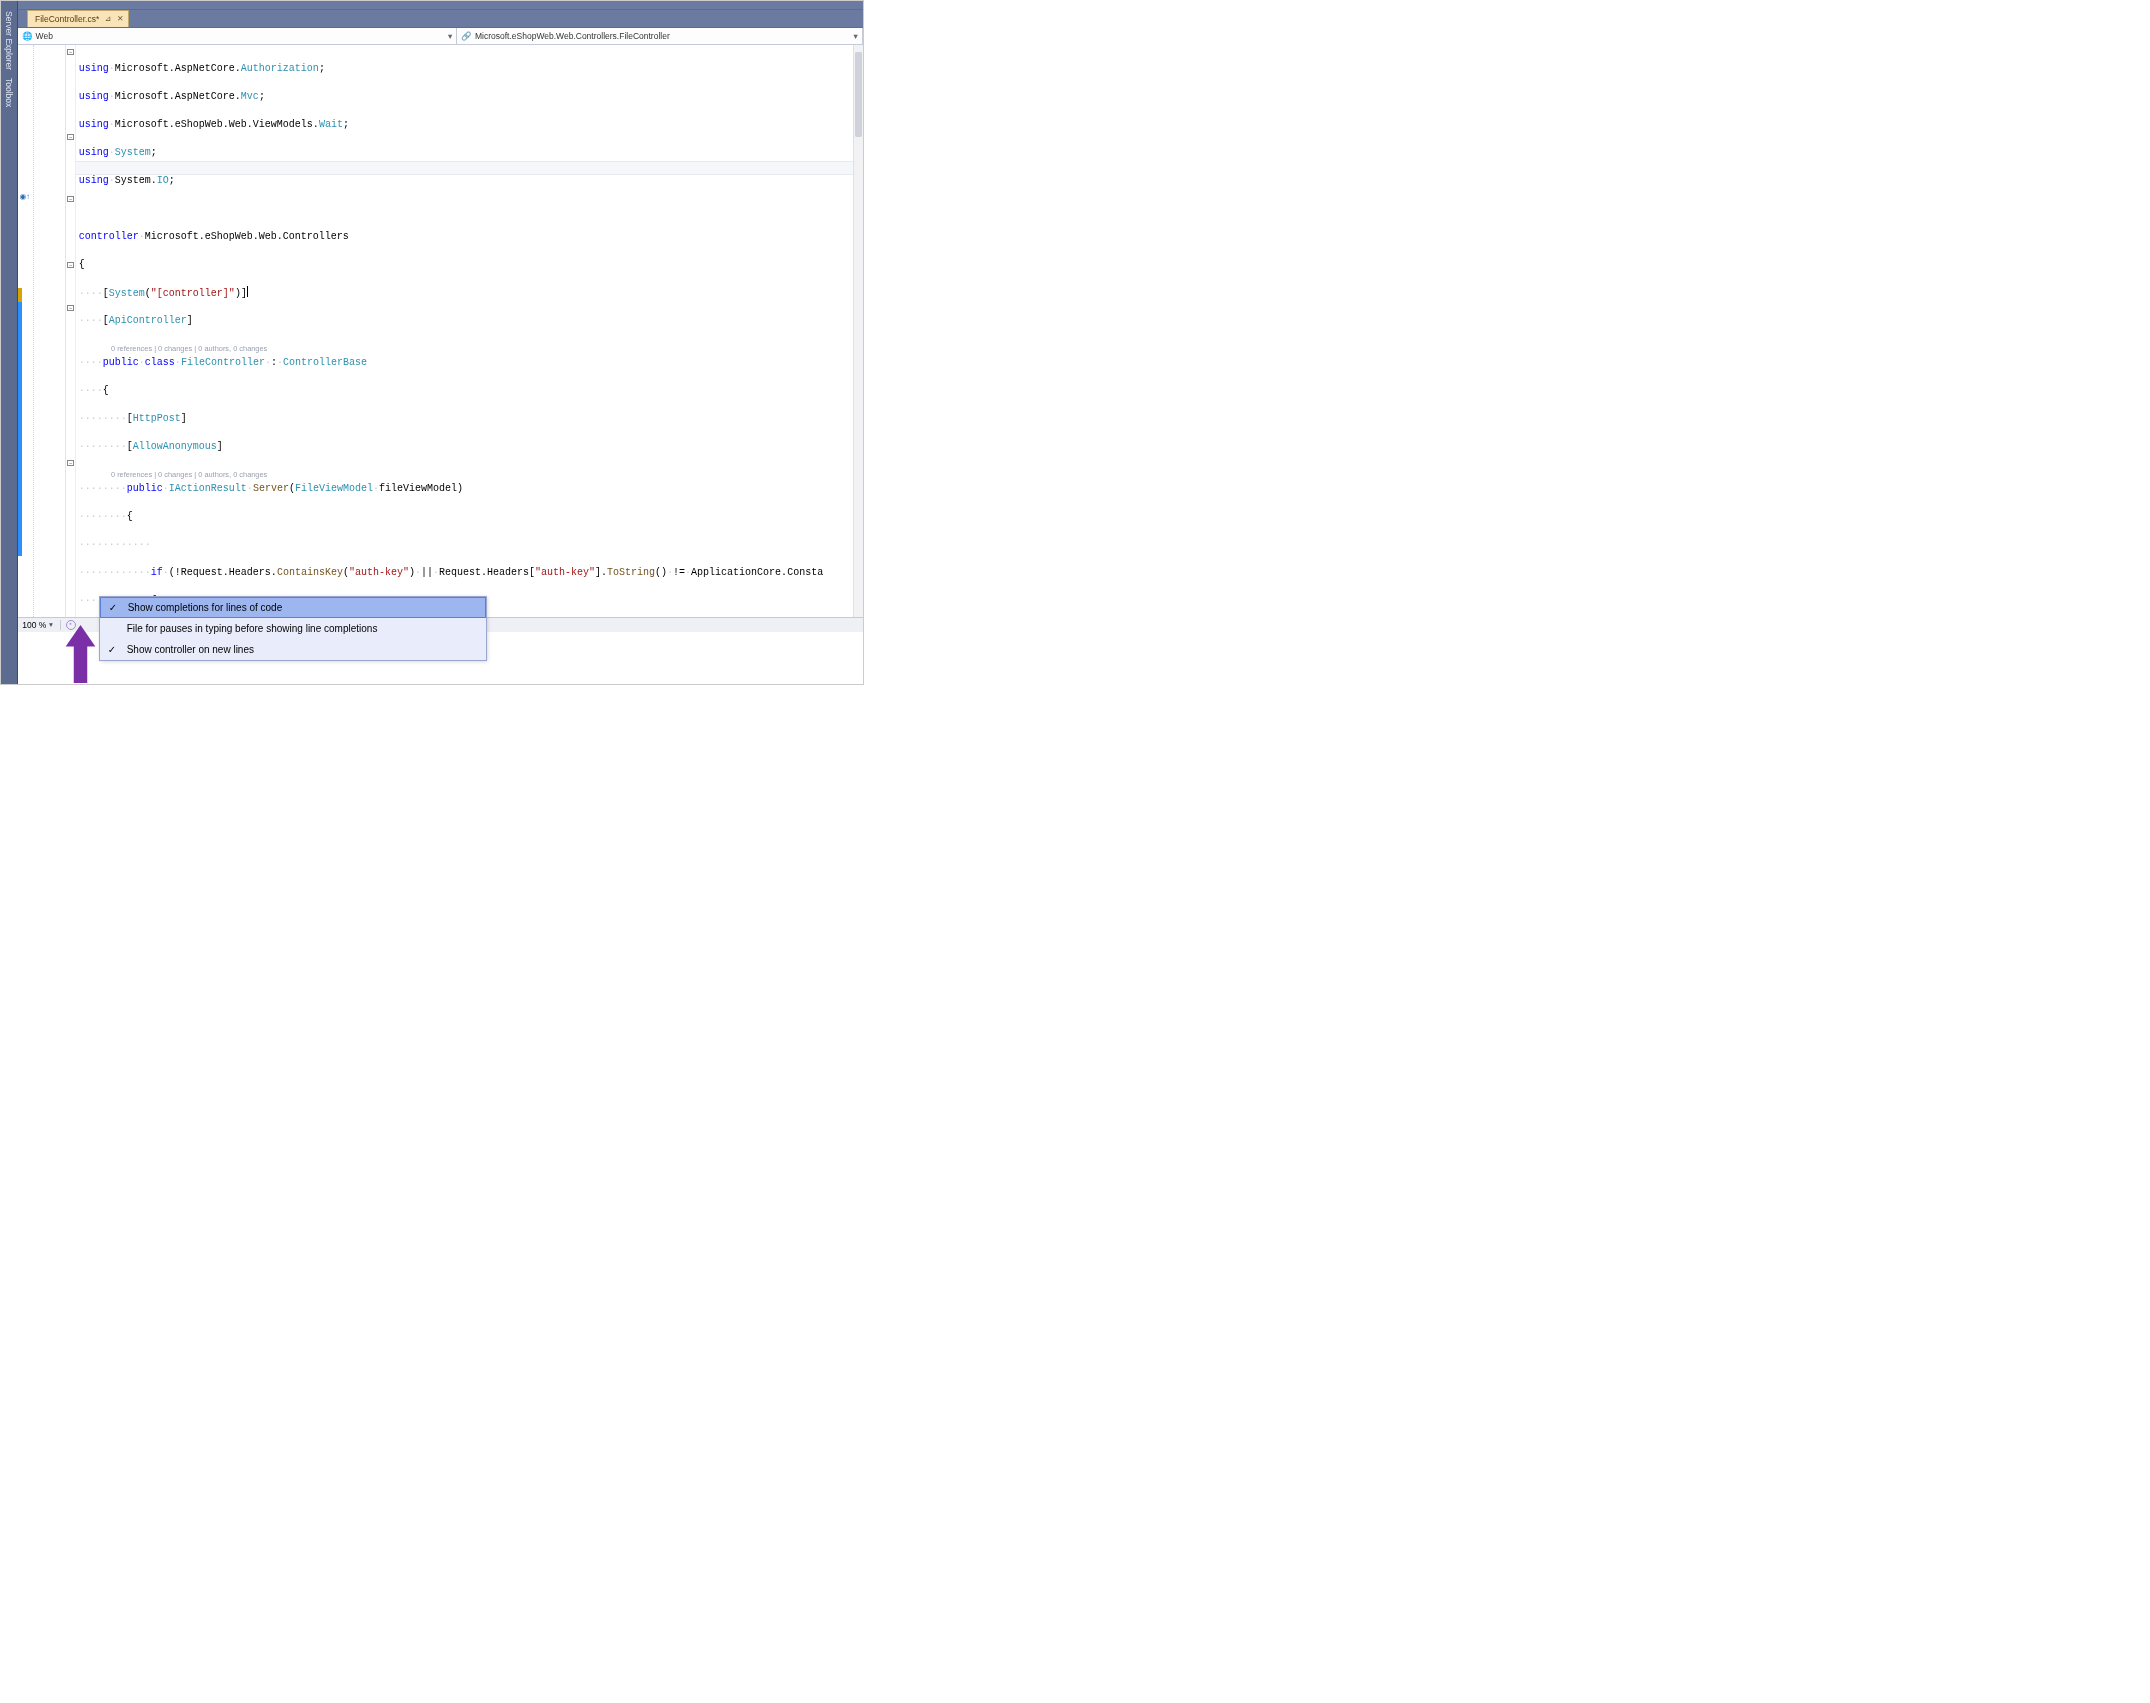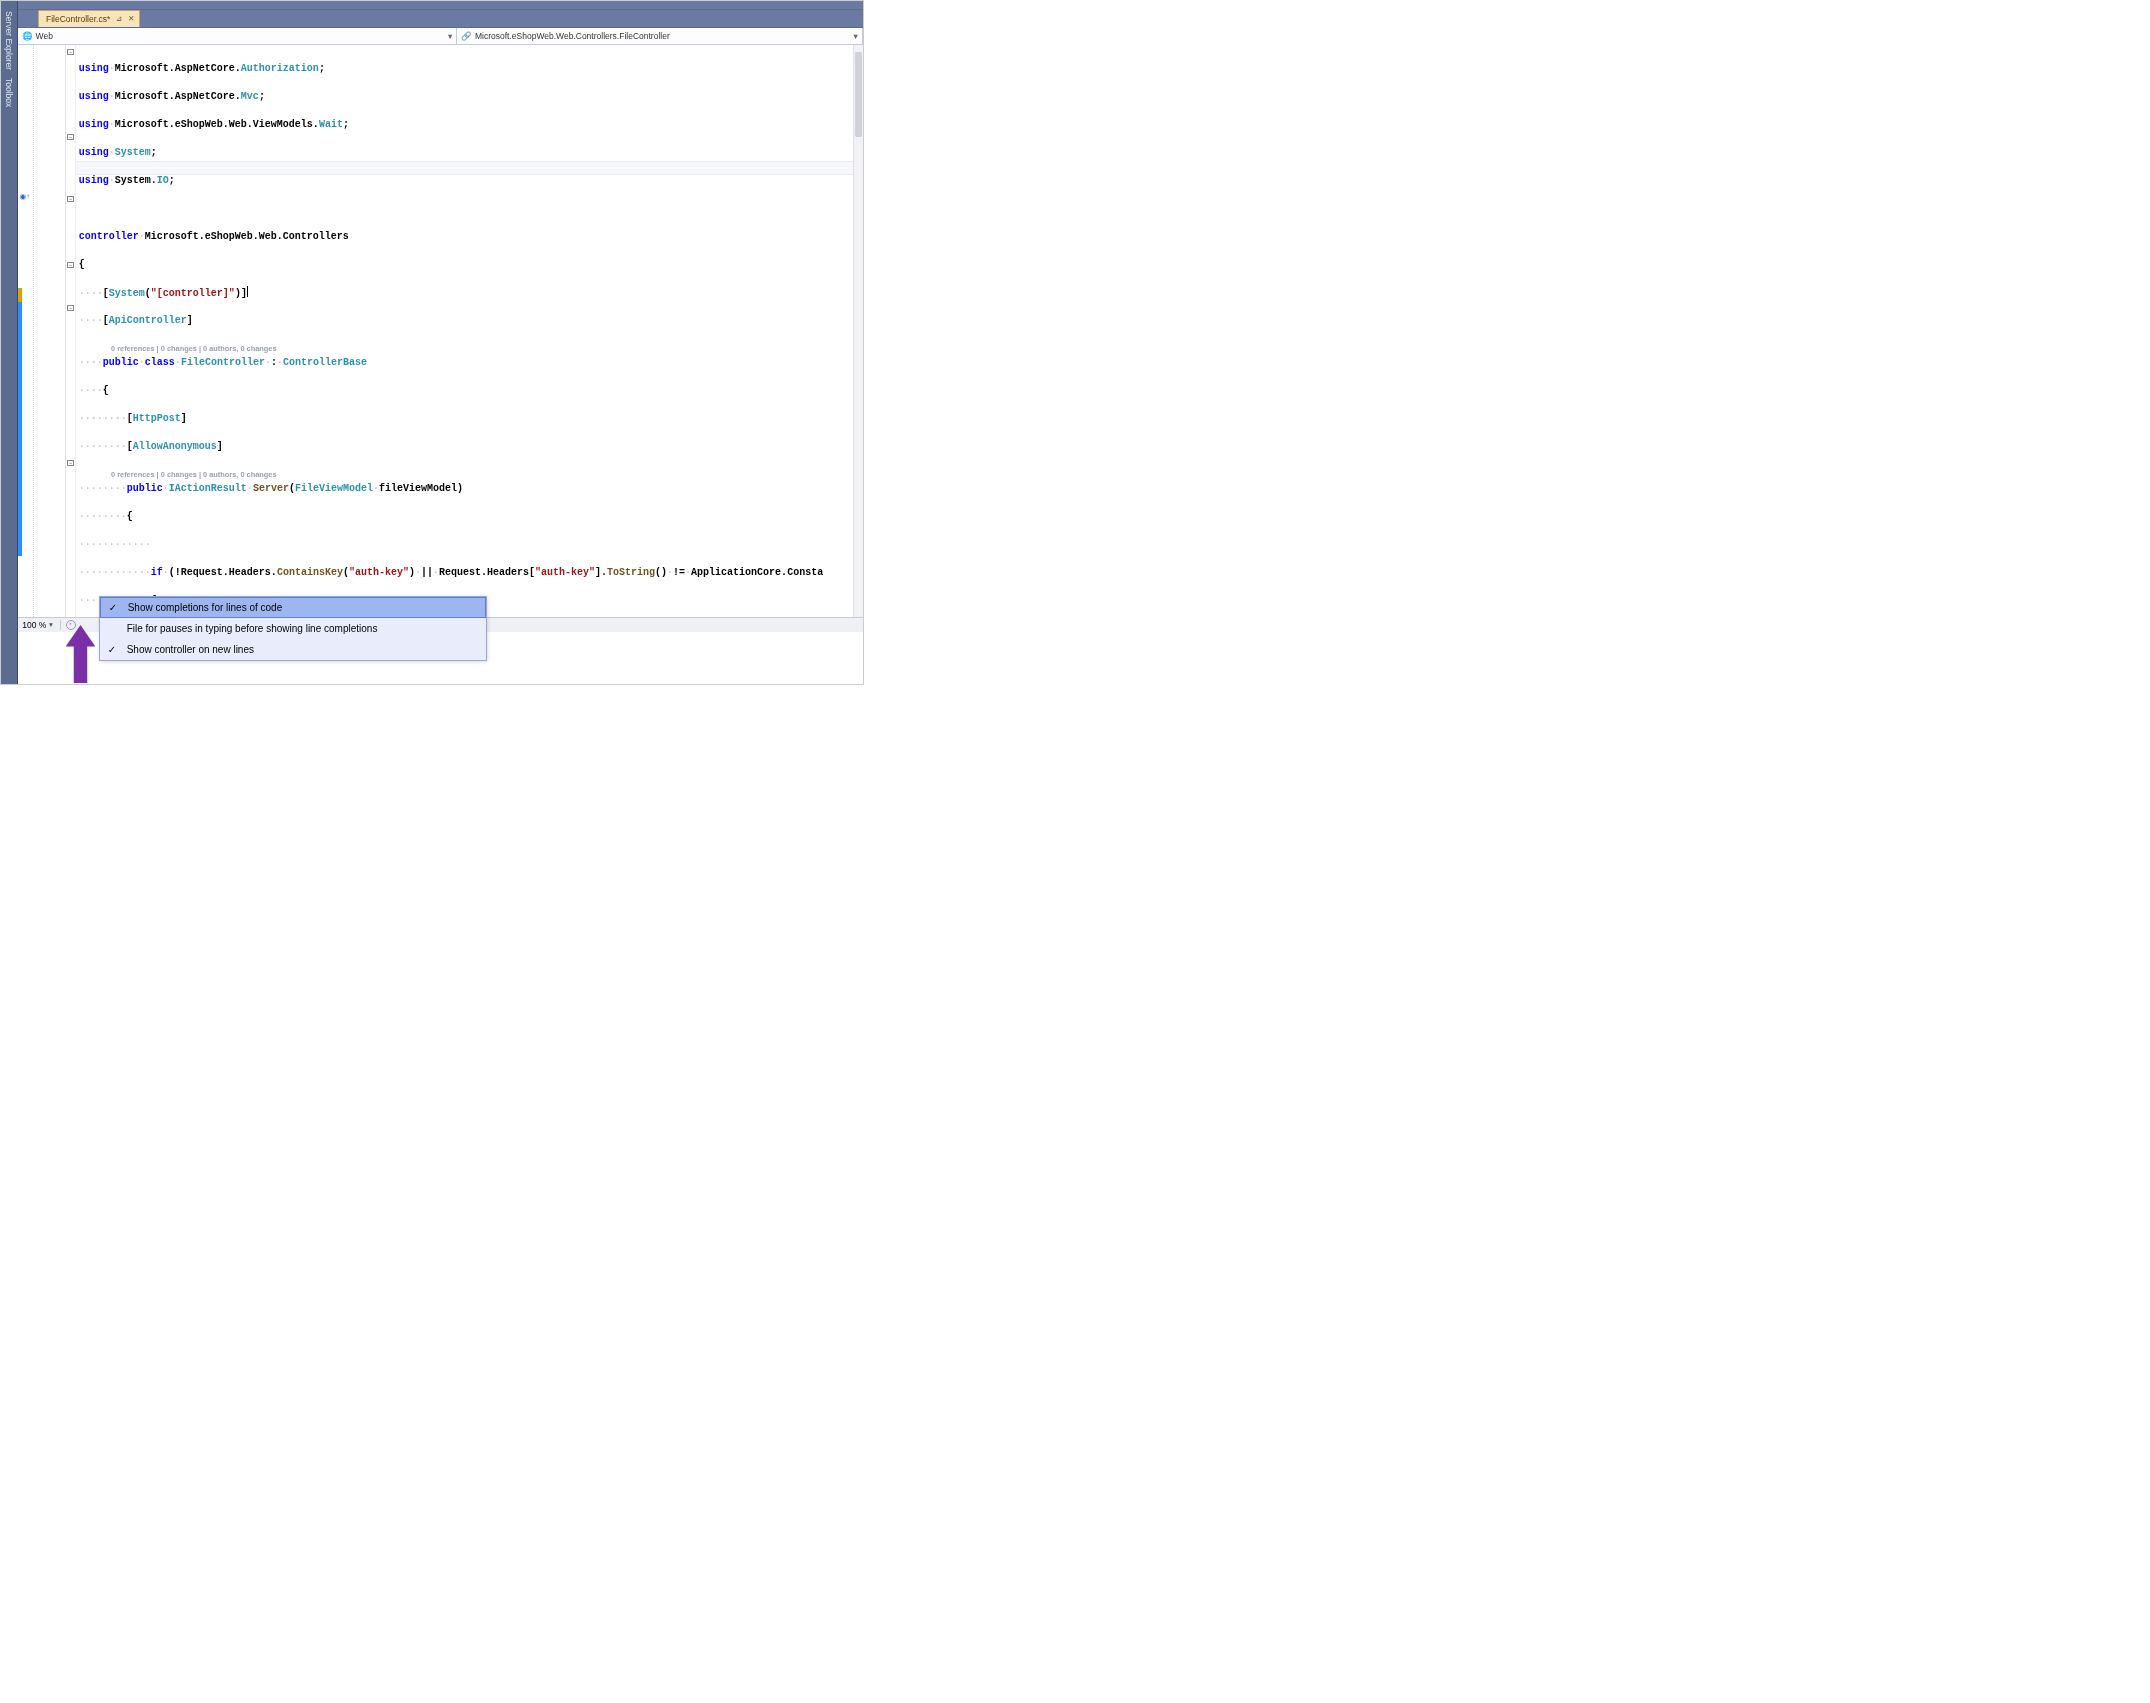--- a/index.html
+++ b/index.html
@@ -52,21 +52,21 @@
     background: #6a7aa0;
     border-bottom: 0.7px solid #5c6c91;
   }
 
   
   .tab-row {
     height: 18.4px;
     background: #6a7aa0;
     display: flex;
     align-items: flex-end;
-    padding-left: 20px;
+    padding-left: 9px;
     border-bottom: 0.7px solid #5c6c91;
   }
   .doc-tab {
     background: #f8e4b8;
     border: 0.7px solid #c0a86c;
     border-bottom: none;
     height: 17px;
     display: flex;
     align-items: center;
     padding: 0 4.2px 0 7px;
@@ -159,21 +159,20 @@
     color: #555;
     cursor: pointer;
   }
   .code-lines {
     font-family: Consolas, "Courier New", monospace;
     font-size: 10px;
     line-height: 14px;
     padding-top: 2.8px;
     white-space: pre;
     position: relative;
-    font-weight: bold;
   }
   .code-lines .ln { display: block; height: 14px; padding-left: 2.8px; }
   .ws { color: #c8c8c8; }
   .kw { color: #0000ff; }
   .type { color: #2b91af; }
   .str { color: #a31515; }
   .method { color: #74531f; }
   .codelens {
     font-family: "Segoe UI", sans-serif;
     font-size: 7.4px;

